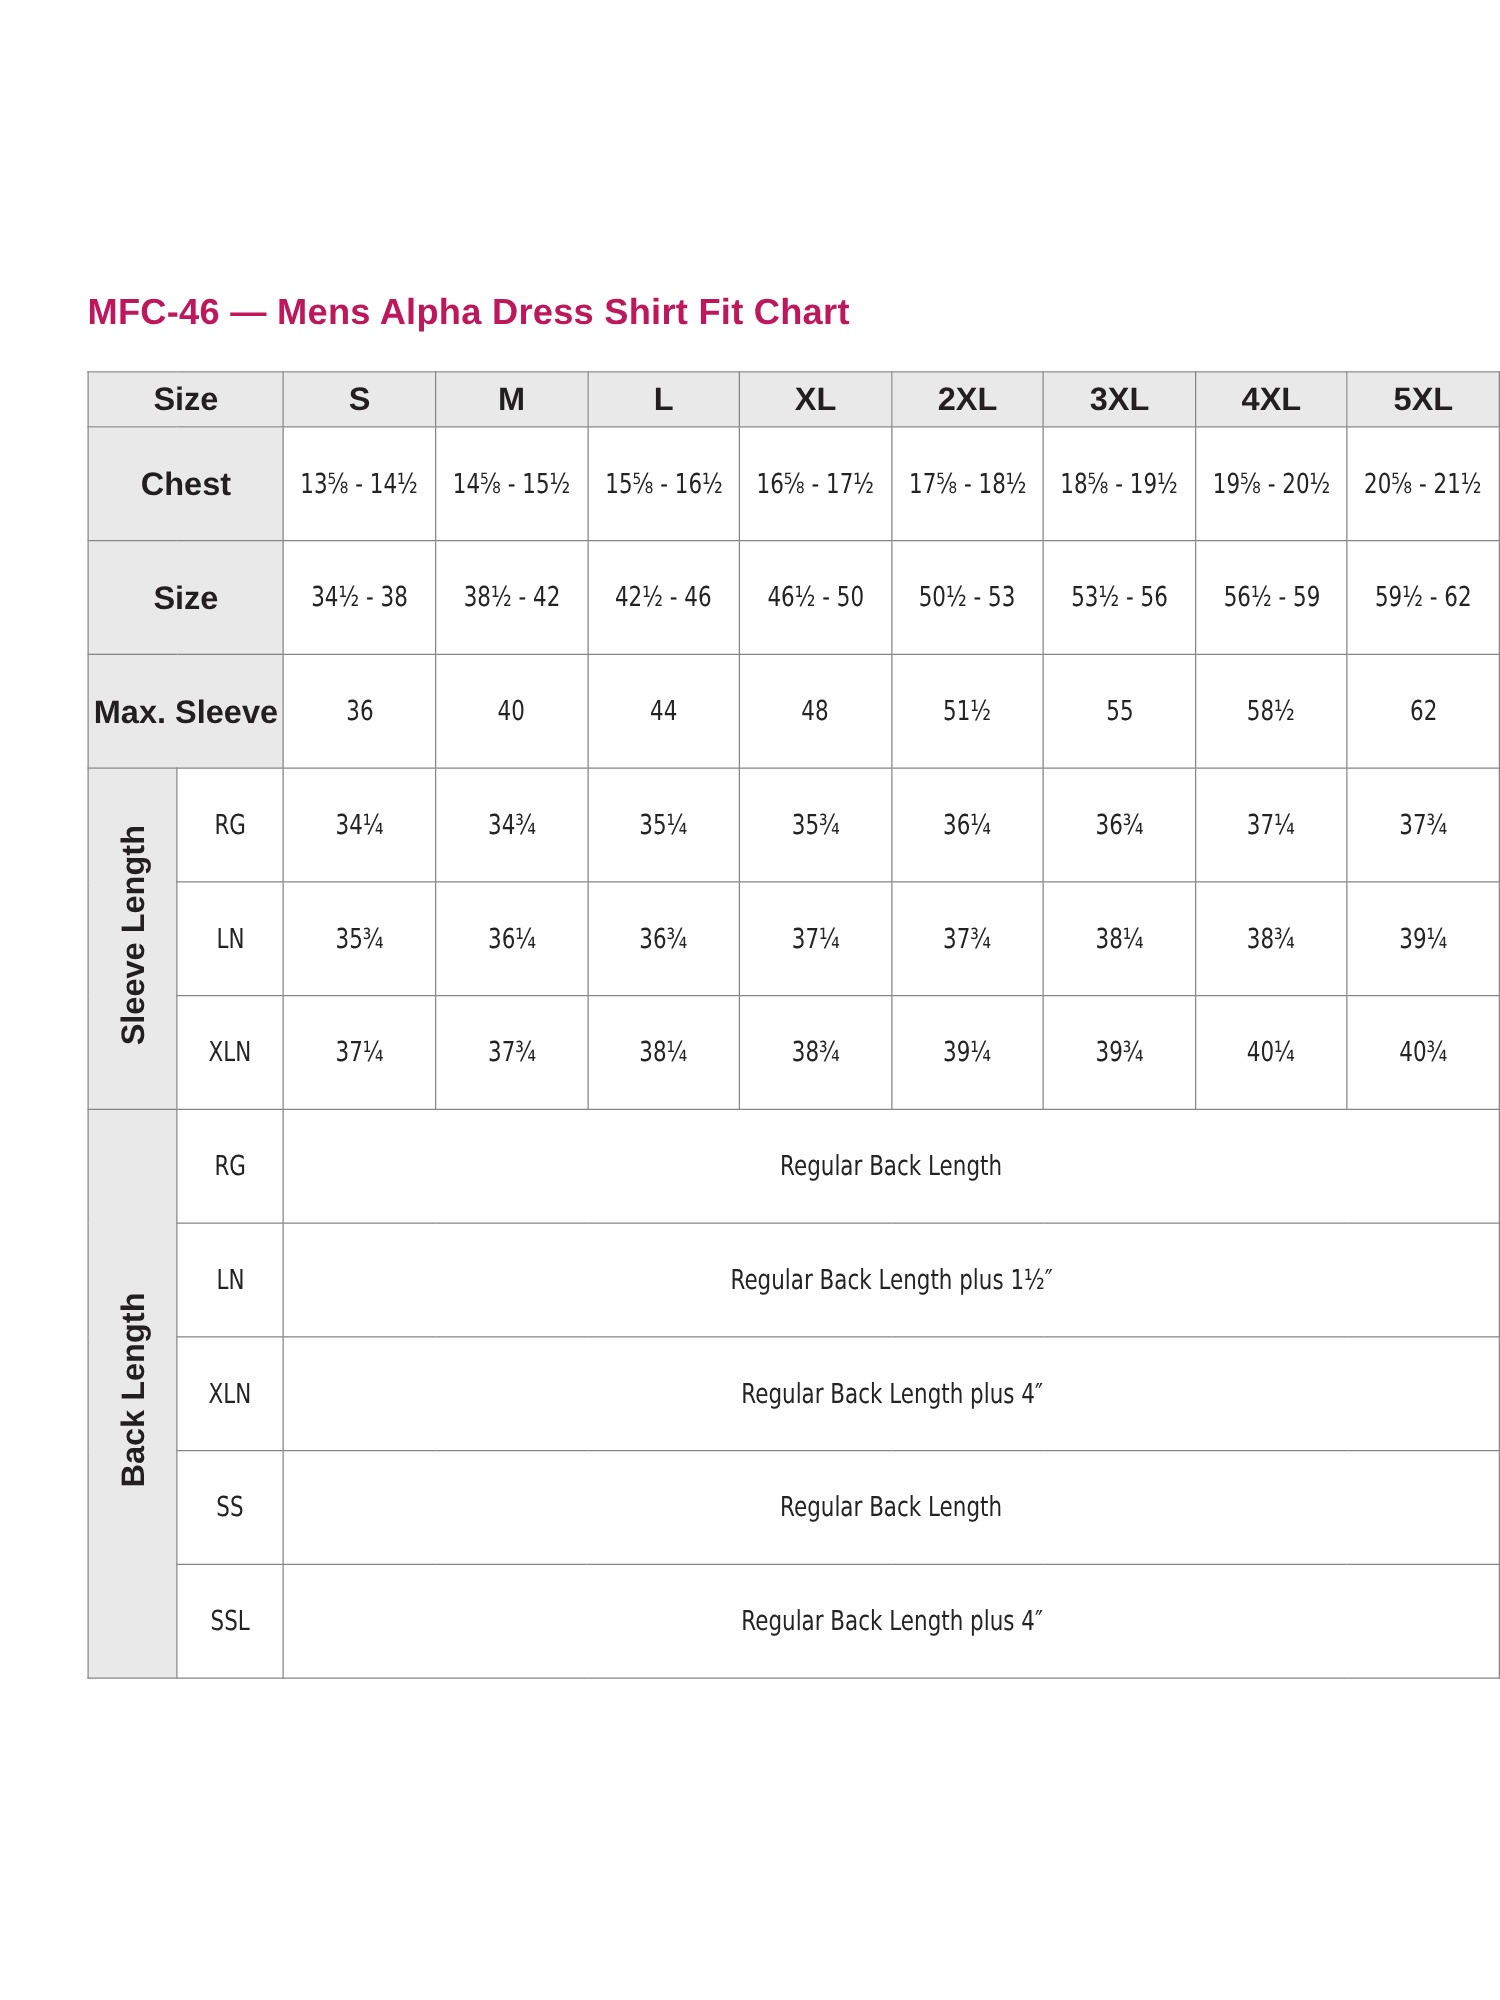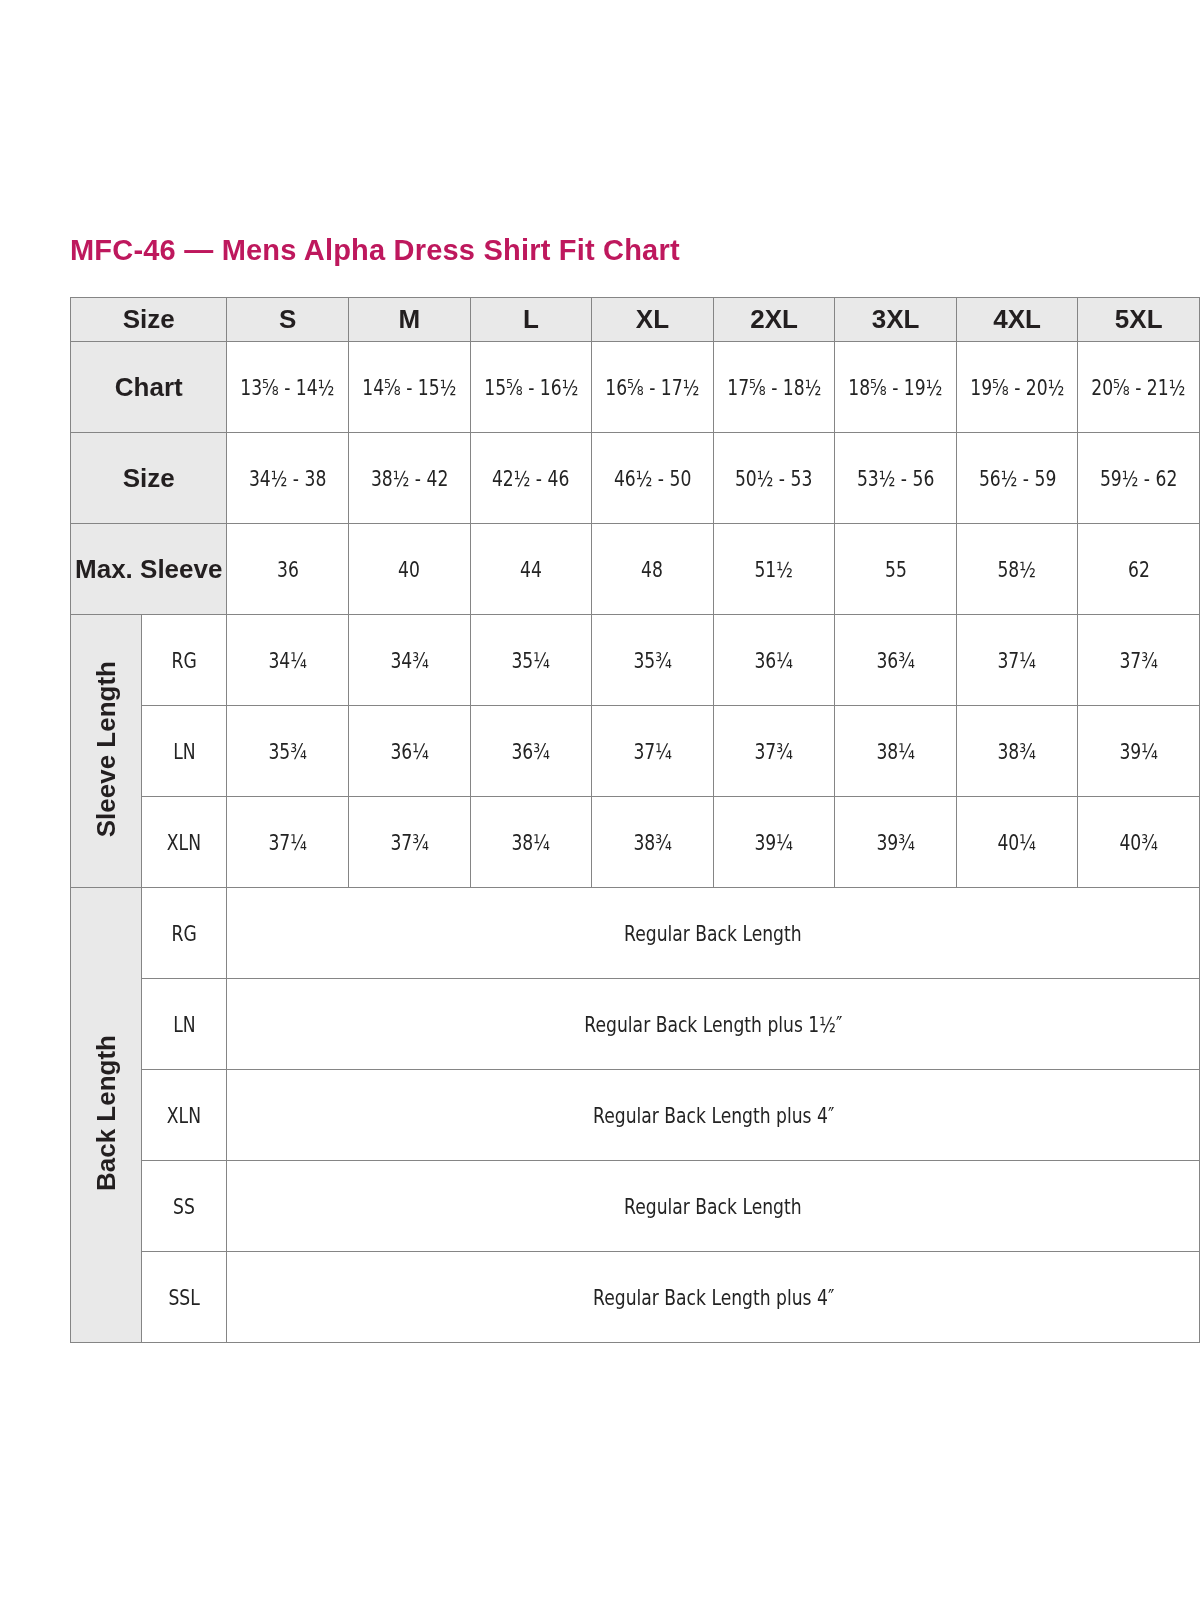--- a/index.html
+++ b/index.html
@@ -66,21 +66,21 @@
       <th class="szh">M</th>
       <th class="szh">L</th>
       <th class="szh">XL</th>
       <th class="szh">2XL</th>
       <th class="szh">3XL</th>
       <th class="szh">4XL</th>
       <th class="szh">5XL</th>
     </tr>
 
     <tr class="drow">
-      <th colspan="2" class="lab">Chart</th>
+      <th colspan="2" class="lab">Chest</th>
       <td><span class="cn">13⅝ - 14½</span></td>
       <td><span class="cn">14⅝ - 15½</span></td>
       <td><span class="cn">15⅝ - 16½</span></td>
       <td><span class="cn">16⅝ - 17½</span></td>
       <td><span class="cn">17⅝ - 18½</span></td>
       <td><span class="cn">18⅝ - 19½</span></td>
       <td><span class="cn">19⅝ - 20½</span></td>
       <td><span class="cn">20⅝ - 21½</span></td>
     </tr>
 

